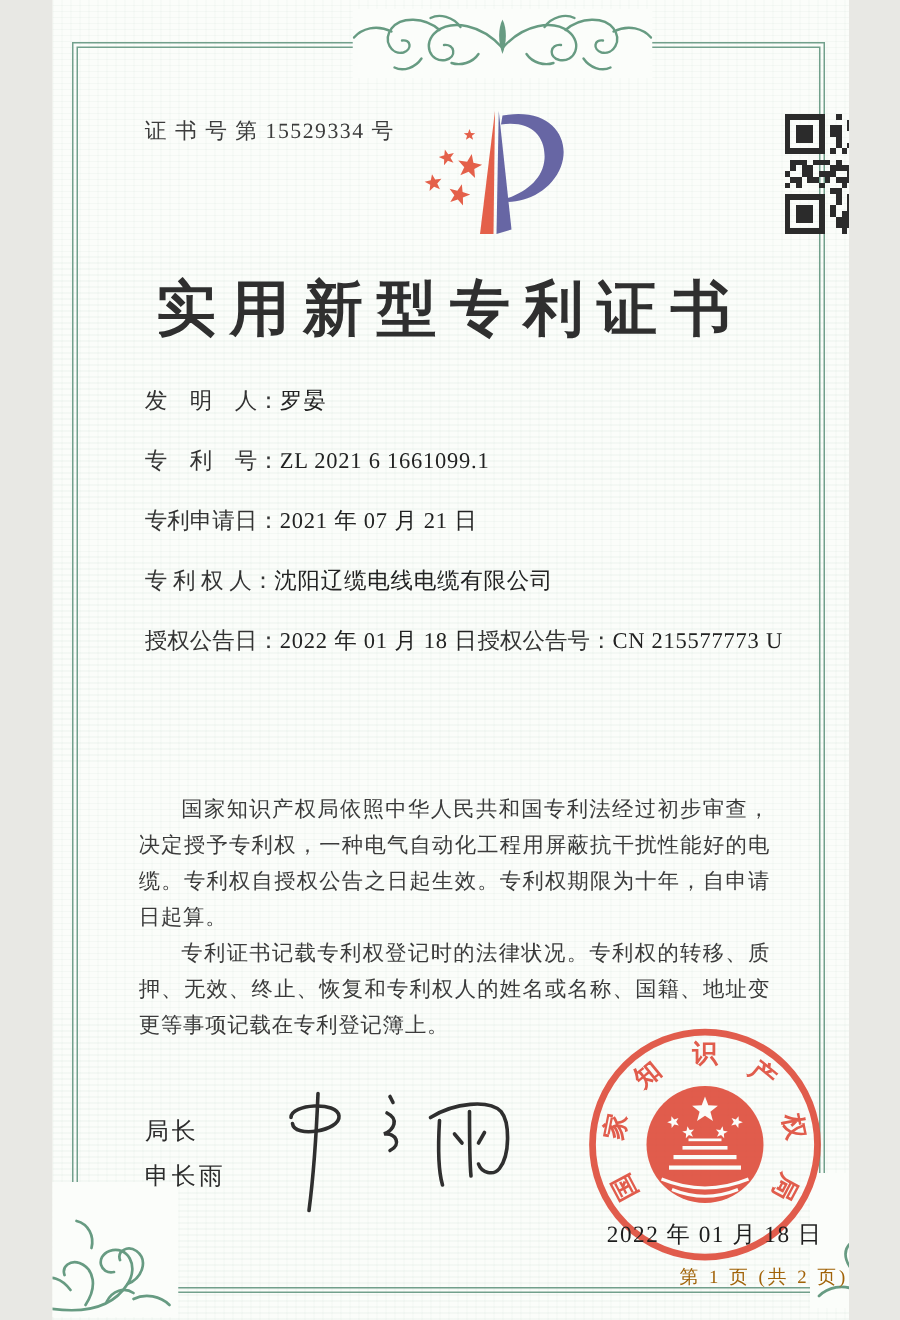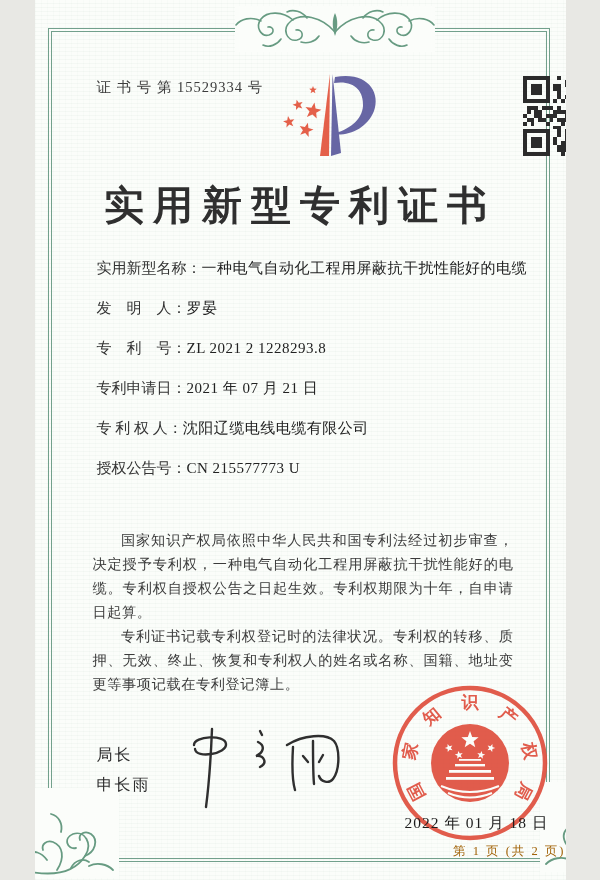--- a/index.html
+++ b/index.html
@@ -346,35 +346,35 @@
         <rect x="14" y="20" width="1" height="1" fill="#2b2b2b"></rect>
         <rect x="15" y="20" width="1" height="1" fill="#2b2b2b"></rect>
         <rect x="16" y="20" width="1" height="1" fill="#2b2b2b"></rect>
         <rect x="17" y="20" width="1" height="1" fill="#2b2b2b"></rect>
       </svg></div>
 
   <div class="title">实用新型专利证书</div>
 
   <div class="fields">
     <div class="field-row">
-      <span class="field-label">实用新型名称：</span><span class="field-value">一种电气自动化工程用屏蔽抗干扰性能好的电缆</span>
-    </div>
-    <div class="field-row">
       <span class="field-label">发　明　人：</span><span class="field-value">罗晏</span>
     </div>
     <div class="field-row">
-      <span class="field-label">专　利　号：</span><span class="field-value">ZL 2021 2 1228293.8</span>
+      <span class="field-label">专　利　号：</span><span class="field-value">ZL 2021 6 1661099.1</span>
     </div>
     <div class="field-row">
       <span class="field-label">专利申请日：</span><span class="field-value">2021 年 07 月 21 日</span>
     </div>
     <div class="field-row">
       <span class="field-label">专 利 权 人：</span><span class="field-value">沈阳辽缆电线电缆有限公司</span>
     </div>
     <div class="field-row grant-row">
+      <div class="grant-left">
+        <span class="field-label">授权公告日：</span><span class="field-value">2022 年 01 月 18 日</span>
+      </div>
       <div>
         <span class="field-label">授权公告号：</span><span class="field-value">CN 215577773 U</span>
       </div>
     </div>
   </div>
 
   <div class="paras">
     <p>国家知识产权局依照中华人民共和国专利法经过初步审查，决定授予专利权，一种电气自动化工程用屏蔽抗干扰性能好的电缆。专利权自授权公告之日起生效。专利权期限为十年，自申请日起算。</p>
     <p>专利证书记载专利权登记时的法律状况。专利权的转移、质押、无效、终止、恢复和专利权人的姓名或名称、国籍、地址变更等事项记载在专利登记簿上。</p>
   </div>

